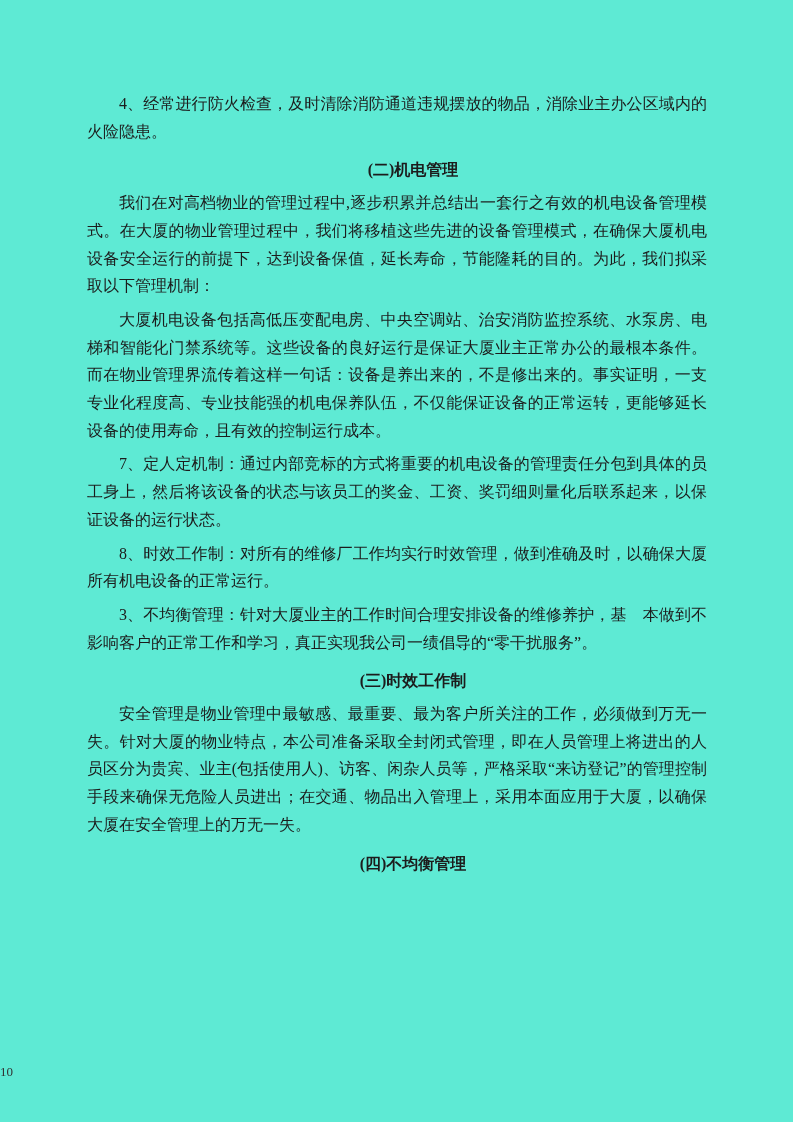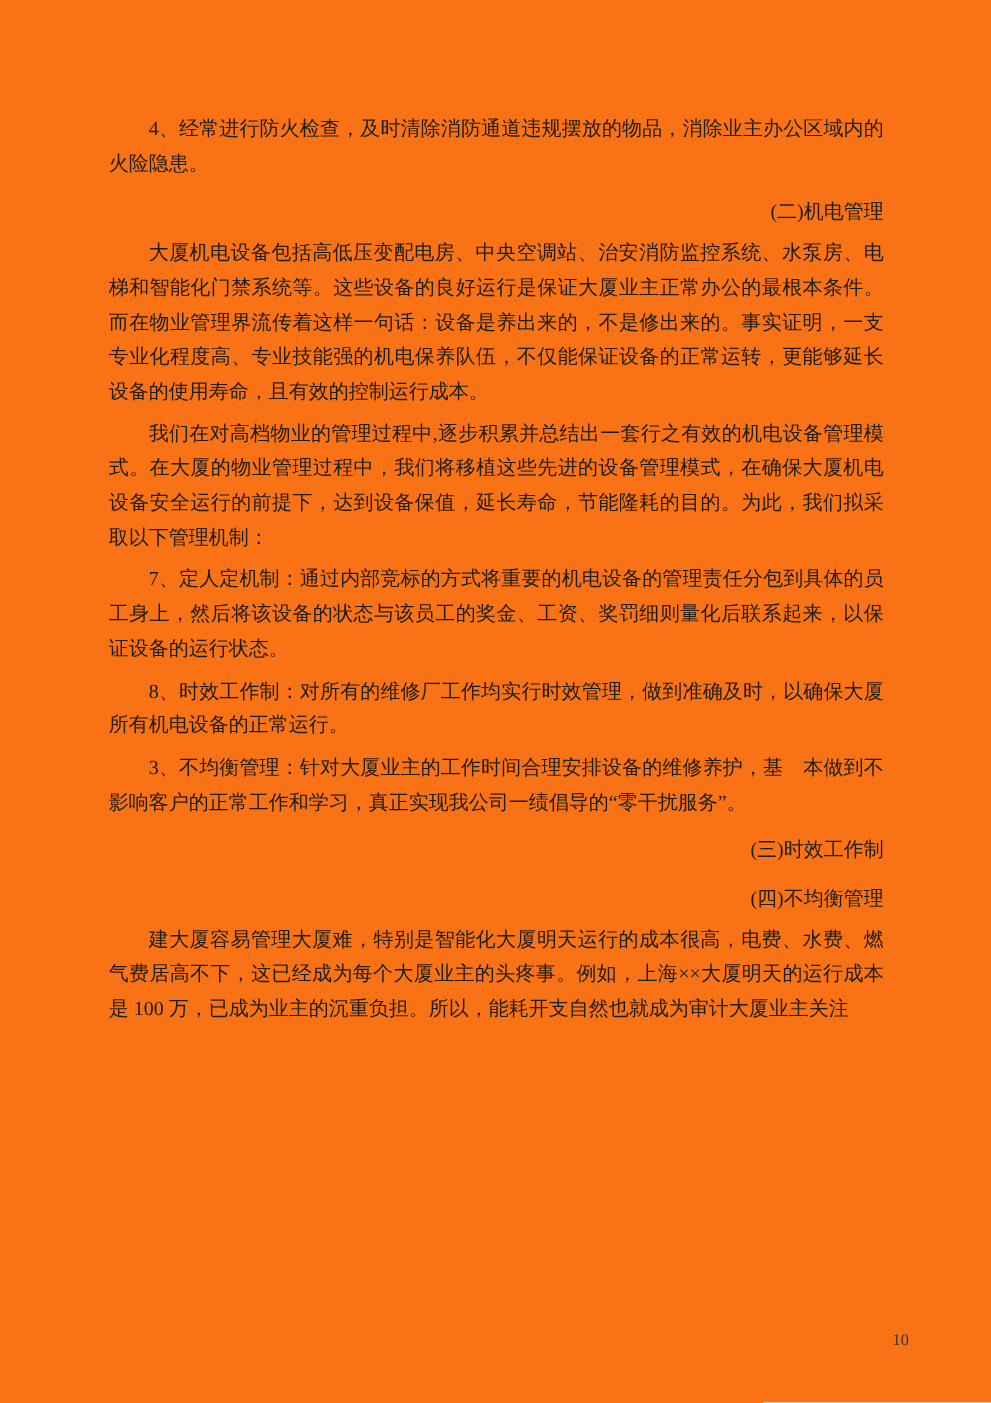--- a/index.html
+++ b/index.html
@@ -4,21 +4,21 @@
 <style>
   html, body {
     margin: 0;
     padding: 0;
     background: #ffffff;
   }
   .page {
     position: relative;
     width: 793px;
     height: 1122px;
-    background: #f97316;
+    background: #5eead4;
     overflow: hidden;
     font-family: "Liberation Serif", "DejaVu Serif", serif;
     color: #1c1c1c;
   }
   .content {
     position: absolute;
     left: 87px;
     top: 90px;
     width: 620px;
     font-size: 16px;
@@ -26,46 +26,46 @@
     text-align: justify;
   }
   .para {
     margin: 0 0 6px 0;
     text-indent: 2em;
     word-break: break-all;
   }
   .heading {
     margin: 11px 0 5px 0;
     text-indent: 2em;
-    font-weight: normal;
-    text-align: right;
+    font-weight: bold;
+    text-align: center;
   }
   .footer {
     position: absolute;
     left: 0;
     top: 1064px;
     width: 727px;
-    text-align: right;
+    text-align: left;
     font-size: 13px;
     line-height: 16px;
     color: #333333;
   }
 </style>
 </head>
 <body>
 
 <div class="page">
   <div class="content">
     <p class="para">4、经常进行防火检查，及时清除消防通道违规摆放的物品，消除业主办公区域内的火险隐患。</p>
     <p class="heading">(二)机电管理</p>
+    <p class="para">我们在对高档物业的管理过程中,逐步积累并总结出一套行之有效的机电设备管理模式。在大厦的物业管理过程中，我们将移植这些先进的设备管理模式，在确保大厦机电设备安全运行的前提下，达到设备保值，延长寿命，节能隆耗的目的。为此，我们拟采取以下管理机制：</p>
     <p class="para">大厦机电设备包括高低压变配电房、中央空调站、治安消防监控系统、水泵房、电梯和智能化门禁系统等。这些设备的良好运行是保证大厦业主正常办公的最根本条件。而在物业管理界流传着这样一句话：设备是养出来的，不是修出来的。事实证明，一支专业化程度高、专业技能强的机电保养队伍，不仅能保证设备的正常运转，更能够延长设备的使用寿命，且有效的控制运行成本。</p>
-    <p class="para">我们在对高档物业的管理过程中,逐步积累并总结出一套行之有效的机电设备管理模式。在大厦的物业管理过程中，我们将移植这些先进的设备管理模式，在确保大厦机电设备安全运行的前提下，达到设备保值，延长寿命，节能隆耗的目的。为此，我们拟采取以下管理机制：</p>
     <p class="para">7、定人定机制：通过内部竞标的方式将重要的机电设备的管理责任分包到具体的员工身上，然后将该设备的状态与该员工的奖金、工资、奖罚细则量化后联系起来，以保证设备的运行状态。</p>
     <p class="para">8、时效工作制：对所有的维修厂工作均实行时效管理，做到准确及时，以确保大厦所有机电设备的正常运行。</p>
     <p class="para">3、不均衡管理：针对大厦业主的工作时间合理安排设备的维修养护，基　本做到不影响客户的正常工作和学习，真正实现我公司一绩倡导的“零干扰服务”。</p>
     <p class="heading">(三)时效工作制</p>
+    <p class="para">安全管理是物业管理中最敏感、最重要、最为客户所关注的工作，必须做到万无一失。针对大厦的物业特点，本公司准备采取全封闭式管理，即在人员管理上将进出的人员区分为贵宾、业主(包括使用人)、访客、闲杂人员等，严格采取“来访登记”的管理控制手段来确保无危险人员进出；在交通、物品出入管理上，采用本面应用于大厦，以确保大厦在安全管理上的万无一失。</p>
     <p class="heading">(四)不均衡管理</p>
-    <p class="para">建大厦容易管理大厦难，特别是智能化大厦明天运行的成本很高，电费、水费、燃气费居高不下，这已经成为每个大厦业主的头疼事。例如，上海××大厦明天的运行成本是 100 万，已成为业主的沉重负担。所以，能耗开支自然也就成为审计大厦业主关注</p>
   </div>
   <div class="footer">
     <span>10</span>
   </div>
 </div>
 
 </body></html>

